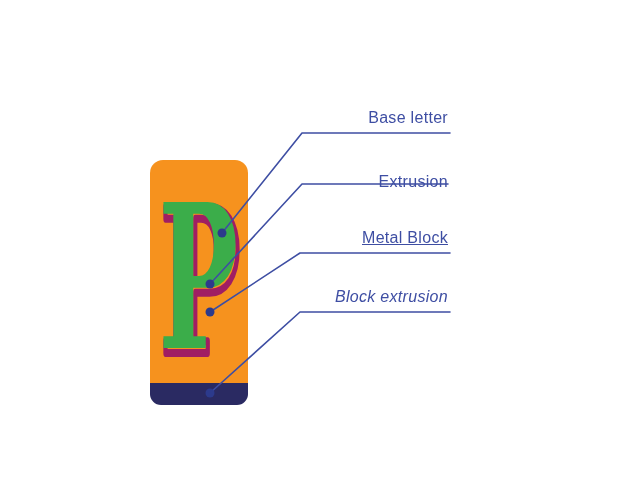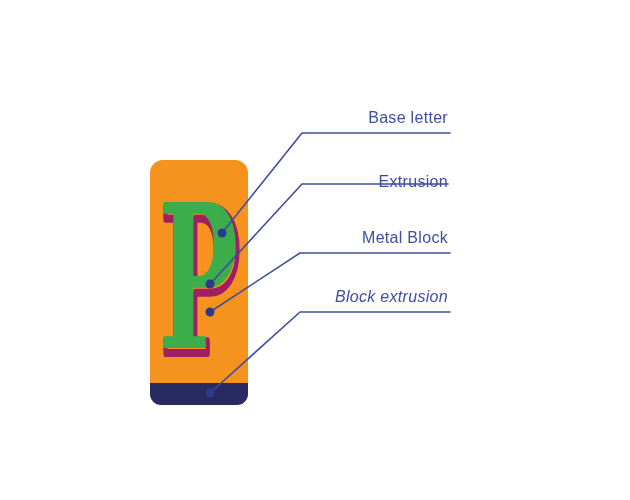--- a/index.html
+++ b/index.html
@@ -22,21 +22,21 @@
     width: 168px;
     text-align: right;
     font-size: 16px;
     line-height: 24px;
     letter-spacing: 0.3px;
     color: #3E4EA3;
     white-space: nowrap;
   }
   .lbl-1 { top: 106px; }
   .lbl-2 { top: 170px; }
-  .lbl-3 { top: 226px; }
+  .lbl-3 { top: 226px; text-decoration: underline; }
   .lbl-4 { top: 285px; font-style: italic; }
 </style>
 </head>
 <body>
 
 <div id="canvas">
 
   <svg id="diagram-svg" viewBox="0 0 630 500" xmlns="http://www.w3.org/2000/svg">
 
     <path d="M163 160 H235 A13 13 0 0 1 248 173 V383 H150 V173 A13 13 0 0 1 163 160 Z" fill="#F6921E"></path>

